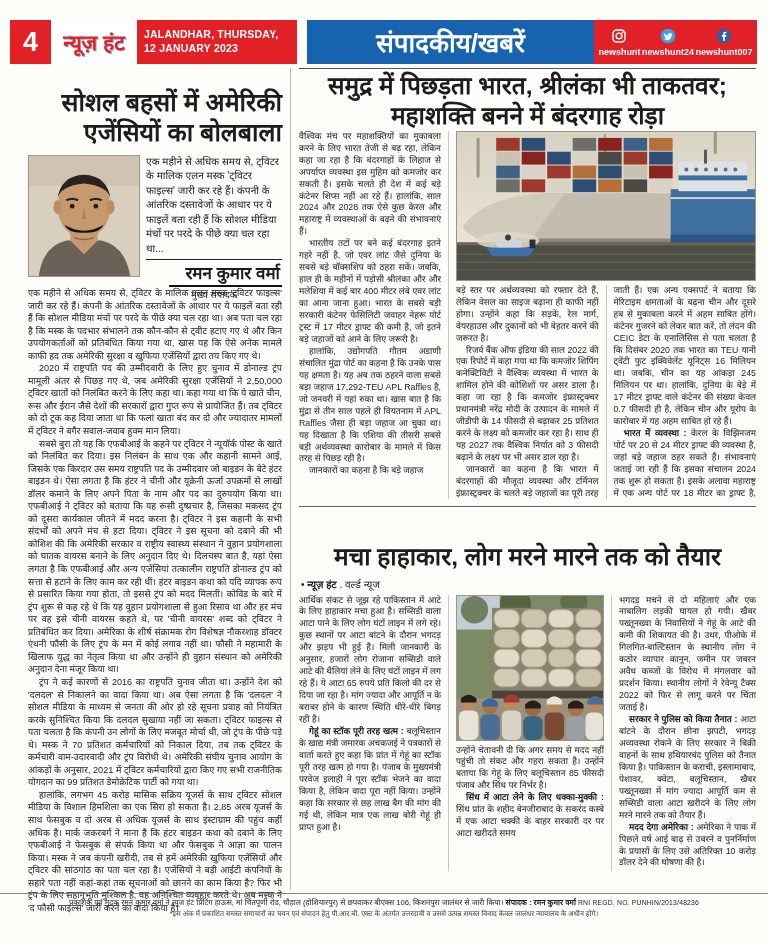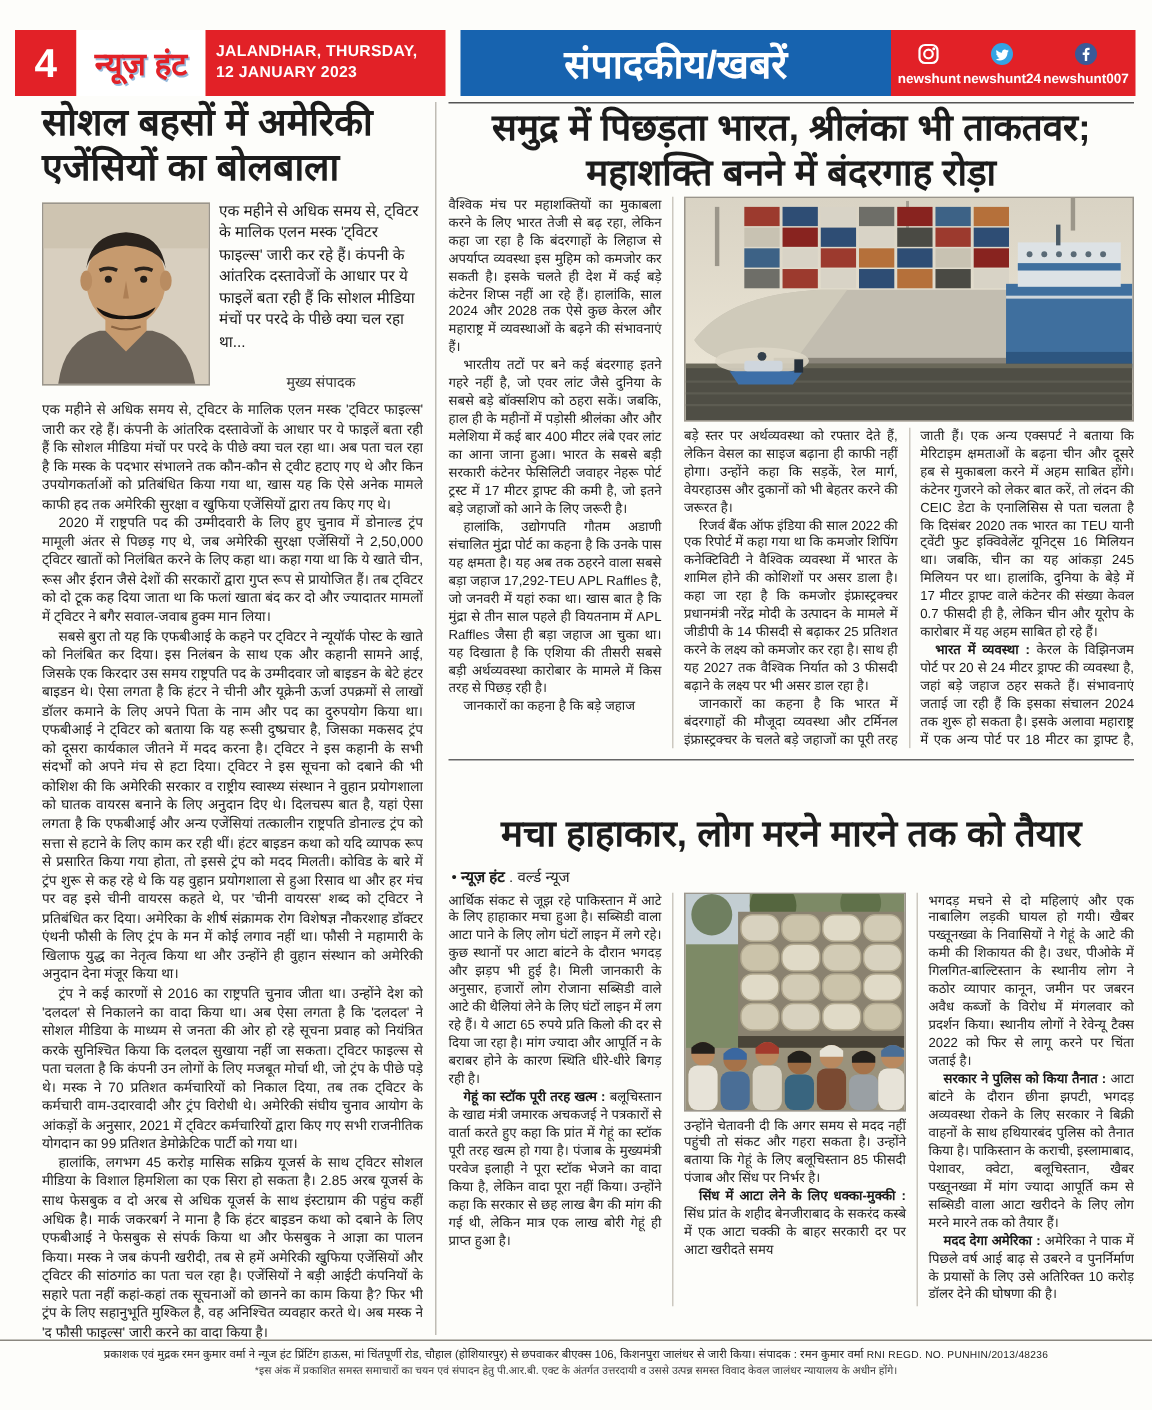--- a/index.html
+++ b/index.html
@@ -27,21 +27,21 @@
   .soc-item { display:flex; flex-direction:column; align-items:center; gap:3px; }
   .soc-item svg { width:16px; height:16px; display:block; }
   .soc-handle { font-size:9px; font-weight:bold; white-space:nowrap; }
 
   
   .content { position:absolute; top:68px; left:28px; width:728px; height:822px; display:flex; }
   .editorial { width:263px; padding-right:8px; border-right:1px solid #bfbcb4; }
   .rightcol { flex:1; padding-left:8px; }
 
   
-  .ed-head { font-size:25px; font-weight:bold; line-height:1.18; text-align:left; margin-bottom:8px; }
+  .ed-head { font-size:25px; font-weight:bold; line-height:1.18; text-align:right; margin-bottom:8px;margin-top:20px; }
   .ed-top { display:flex; gap:6px; height:126px; }
   .ed-photo { width:112px; height:122px; border:1px solid #9a958c; background:#d8cfbf; flex:none; }
   .ed-photo svg { display:block; width:100%; height:100%; }
   .ed-right { flex:1; display:flex; flex-direction:column; }
   .standfirst { font-size:10.2px; line-height:1.42; flex:1; }
   .author-box { border-top:1.5px solid #222; margin-top:3px; padding-top:1px; text-align:right; }
   .author-name { display:inline-block; font-size:17px; font-weight:bold;
                  border-bottom:2.5px solid #111; padding:0 2px 1px 16px; }
   .author-role { font-size:9.5px; color:#333; text-align:center; margin-top:1px; }
   .ed-body { margin-top:6px; height:628px; overflow:hidden;
@@ -74,21 +74,21 @@
   .flour-body { display:flex; height:276px; overflow:hidden; }
   .fcol1 { width:149px; padding-right:7px; }
   .fcol2 { width:156px; border-left:1px solid #ccc8bf; padding-left:7px; display:flex; flex-direction:column; }
   .flour-fig { height:146px; margin-bottom:4px; }
   .fcol3 { flex:1; border-left:1px solid #ccc8bf; padding-left:7px; margin-left:7px; }
 
   
   .page-footer { position:absolute; top:893px; left:0; width:768px; border-top:1px solid #8a877f;
                  padding-top:3px; text-align:center; }
   .f1 { font-size:7.6px; color:#222; }
-  .f1 .f-ed { font-weight:normal; }
+  .f1 .f-ed { font-weight:bold; }
   .f1 .f-rni { font-size:6.8px; letter-spacing:.2px; }
   .f2 { font-size:7.1px; color:#3a3a3a; margin-top:1px; }
 </style>
 </head>
 <body>
 
 <div class="page">
 
   <header class="masthead">
     <div class="pagenum">4</div>
@@ -146,20 +146,23 @@
             <path d="M62 45 Q68 42 74 45" stroke="#2a231d" stroke-width="2.4" fill="none"></path>
             <circle cx="44" cy="51" r="2.4" fill="#241d17"></circle>
             <circle cx="68" cy="51" r="2.4" fill="#241d17"></circle>
             <path d="M56 52 L54 64 L58 64 Z" fill="#ad7f55"></path>
             <path d="M36 70 Q56 82 76 70 Q72 79 56 78 Q40 79 36 70 Z" fill="#171310"></path>
             <path d="M46 83 Q56 87 66 83" stroke="#8a6340" stroke-width="1.5" fill="none"></path>
           </svg>
         </div>
         <div class="ed-right">
           <p class="standfirst">एक महीने से अधिक समय से, ट्विटर के मालिक एलन मस्क 'ट्विटर फाइल्स' जारी कर रहे हैं। कंपनी के आंतरिक दस्तावेजों के आधार पर ये फाइलें बता रही हैं कि सोशल मीडिया मंचों पर परदे के पीछे क्या चल रहा था...</p>
+          <div class="author-box">
+            <span class="author-name">रमन कुमार वर्मा</span>
+          </div>
           <div class="author-role">मुख्य संपादक</div>
         </div>
       </div>
       <div class="ed-body">
         <p>एक महीने से अधिक समय से, ट्विटर के मालिक एलन मस्क 'ट्विटर फाइल्स' जारी कर रहे हैं। कंपनी के आंतरिक दस्तावेजों के आधार पर ये फाइलें बता रही हैं कि सोशल मीडिया मंचों पर परदे के पीछे क्या चल रहा था। अब पता चल रहा है कि मस्क के पदभार संभालने तक कौन-कौन से ट्वीट हटाए गए थे और किन उपयोगकर्ताओं को प्रतिबंधित किया गया था, खास यह कि ऐसे अनेक मामले काफी हद तक अमेरिकी सुरक्षा व खुफिया एजेंसियों द्वारा तय किए गए थे।</p>
         <p>2020 में राष्ट्रपति पद की उम्मीदवारी के लिए हुए चुनाव में डोनाल्ड ट्रंप मामूली अंतर से पिछड़ गए थे, जब अमेरिकी सुरक्षा एजेंसियों ने 2,50,000 ट्विटर खातों को निलंबित करने के लिए कहा था। कहा गया था कि ये खाते चीन, रूस और ईरान जैसे देशों की सरकारों द्वारा गुप्त रूप से प्रायोजित हैं। तब ट्विटर को दो टूक कह दिया जाता था कि फलां खाता बंद कर दो और ज्यादातर मामलों में ट्विटर ने बगैर सवाल-जवाब हुक्म मान लिया।</p>
         <p>सबसे बुरा तो यह कि एफबीआई के कहने पर ट्विटर ने न्यूयॉर्क पोस्ट के खाते को निलंबित कर दिया। इस निलंबन के साथ एक और कहानी सामने आई, जिसके एक किरदार उस समय राष्ट्रपति पद के उम्मीदवार जो बाइडन के बेटे हंटर बाइडन थे। ऐसा लगता है कि हंटर ने चीनी और यूक्रेनी ऊर्जा उपक्रमों से लाखों डॉलर कमाने के लिए अपने पिता के नाम और पद का दुरुपयोग किया था। एफबीआई ने ट्विटर को बताया कि यह रूसी दुष्प्रचार है, जिसका मकसद ट्रंप को दूसरा कार्यकाल जीतने में मदद करना है। ट्विटर ने इस कहानी के सभी संदर्भों को अपने मंच से हटा दिया। ट्विटर ने इस सूचना को दबाने की भी कोशिश की कि अमेरिकी सरकार व राष्ट्रीय स्वास्थ्य संस्थान ने वुहान प्रयोगशाला को घातक वायरस बनाने के लिए अनुदान दिए थे। दिलचस्प बात है, यहां ऐसा लगता है कि एफबीआई और अन्य एजेंसियां तत्कालीन राष्ट्रपति डोनाल्ड ट्रंप को सत्ता से हटाने के लिए काम कर रही थीं। हंटर बाइडन कथा को यदि व्यापक रूप से प्रसारित किया गया होता, तो इससे ट्रंप को मदद मिलती। कोविड के बारे में ट्रंप शुरू से कह रहे थे कि यह वुहान प्रयोगशाला से हुआ रिसाव था और हर मंच पर वह इसे चीनी वायरस कहते थे, पर 'चीनी वायरस' शब्द को ट्विटर ने प्रतिबंधित कर दिया। अमेरिका के शीर्ष संक्रामक रोग विशेषज्ञ नौकरशाह डॉक्टर एंथनी फौसी के लिए ट्रंप के मन में कोई लगाव नहीं था। फौसी ने महामारी के खिलाफ युद्ध का नेतृत्व किया था और उन्होंने ही वुहान संस्थान को अमेरिकी अनुदान देना मंजूर किया था।</p>
         <p>ट्रंप ने कई कारणों से 2016 का राष्ट्रपति चुनाव जीता था। उन्होंने देश को 'दलदल' से निकालने का वादा किया था। अब ऐसा लगता है कि 'दलदल' ने सोशल मीडिया के माध्यम से जनता की ओर हो रहे सूचना प्रवाह को नियंत्रित करके सुनिश्चित किया कि दलदल सुखाया नहीं जा सकता। ट्विटर फाइल्स से पता चलता है कि कंपनी उन लोगों के लिए मजबूत मोर्चा थी, जो ट्रंप के पीछे पड़े थे। मस्क ने 70 प्रतिशत कर्मचारियों को निकाल दिया, तब तक ट्विटर के कर्मचारी वाम-उदारवादी और ट्रंप विरोधी थे। अमेरिकी संघीय चुनाव आयोग के आंकड़ों के अनुसार, 2021 में ट्विटर कर्मचारियों द्वारा किए गए सभी राजनीतिक योगदान का 99 प्रतिशत डेमोक्रेटिक पार्टी को गया था।</p>
         <p>हालांकि, लगभग 45 करोड़ मासिक सक्रिय यूजर्स के साथ ट्विटर सोशल मीडिया के विशाल हिमशिला का एक सिरा हो सकता है। 2.85 अरब यूजर्स के साथ फेसबुक व दो अरब से अधिक यूजर्स के साथ इंस्टाग्राम की पहुंच कहीं अधिक है। मार्क जकरबर्ग ने माना है कि हंटर बाइडन कथा को दबाने के लिए एफबीआई ने फेसबुक से संपर्क किया था और फेसबुक ने आज्ञा का पालन किया। मस्क ने जब कंपनी खरीदी, तब से हमें अमेरिकी खुफिया एजेंसियों और ट्विटर की सांठगांठ का पता चल रहा है। एजेंसियों ने बड़ी आईटी कंपनियों के सहारे पता नहीं कहां-कहां तक सूचनाओं को छानने का काम किया है? फिर भी ट्रंप के लिए सहानुभूति मुश्किल है, वह अनिश्चित व्यवहार करते थे। अब मस्क ने 'द फौसी फाइल्स' जारी करने का वादा किया है।</p>
       </div>

